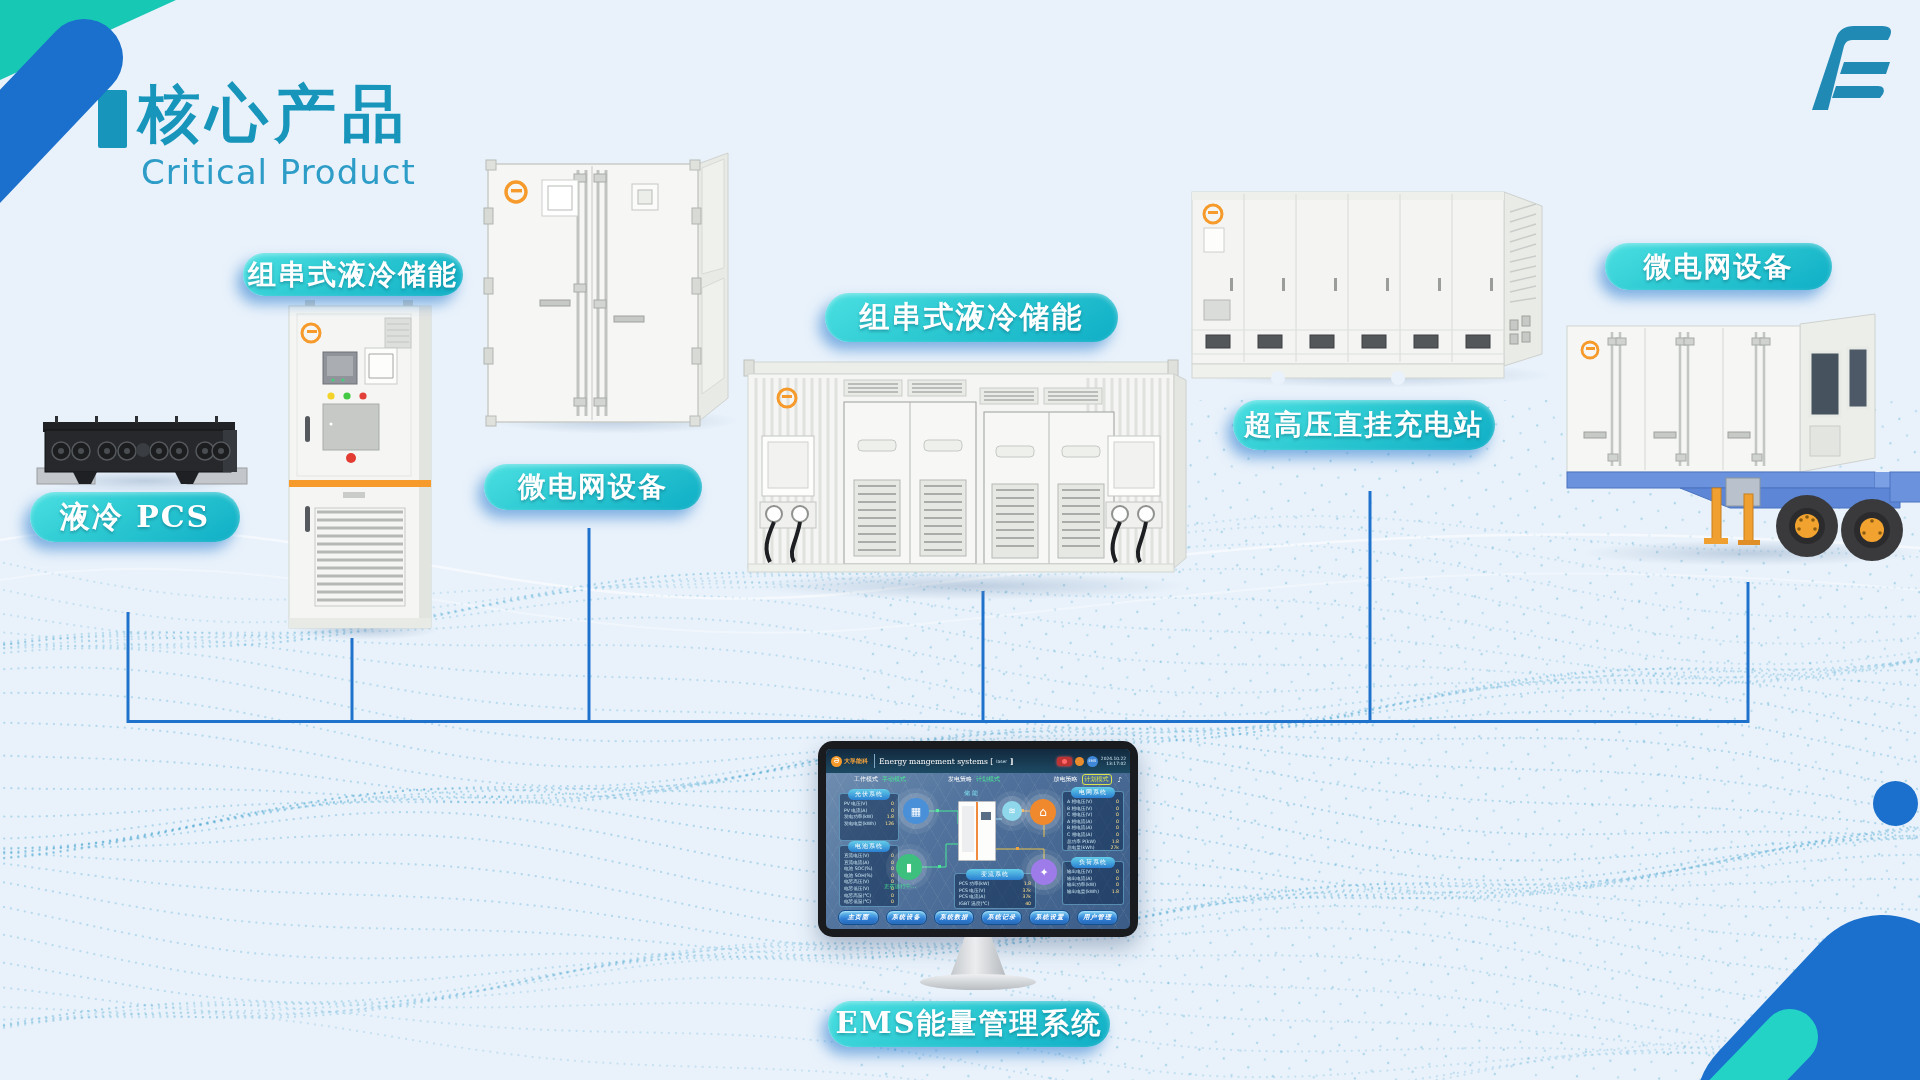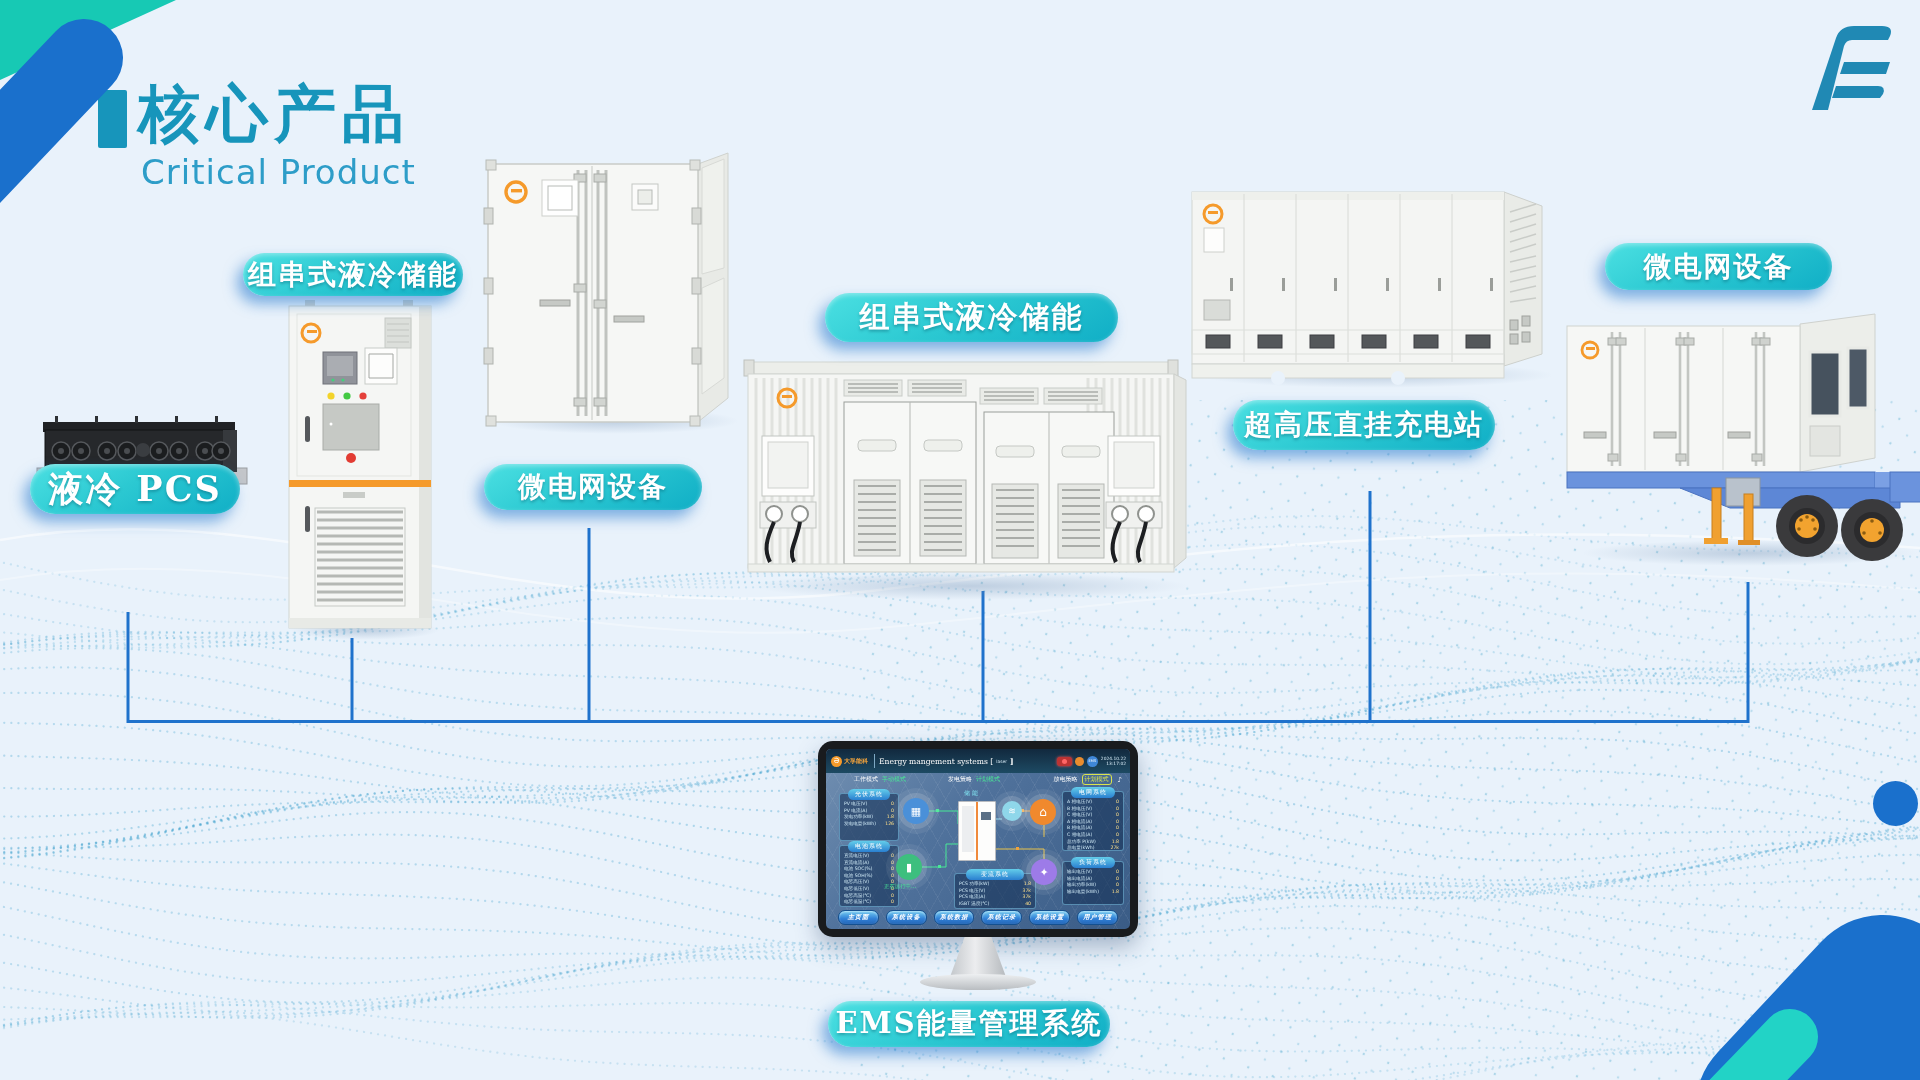--- a/index.html
+++ b/index.html
@@ -708,21 +708,21 @@
           <div class="scr-btn">系统数据</div>
           <div class="scr-btn">系统记录</div>
           <div class="scr-btn">系统设置</div>
           <div class="scr-btn">用户管理</div>
         </div>
     </div>
     <div id="neck"></div>
     <div id="base"></div>
   </div>
 
-  <div class="pill" style="left:30px;top:464px;width:210px;height:50px;font-size:35px">液冷  PCS</div>
+  <div class="pill" style="left:30px;top:492px;width:210px;height:50px;font-size:30px">液冷  PCS</div>
   <div class="pill" style="left:243px;top:253px;width:220px;height:43px;font-size:28px">组串式液冷储能</div>
   <div class="pill" style="left:484px;top:464px;width:218px;height:46px;font-size:28px">微电网设备</div>
   <div class="pill" style="left:825px;top:293px;width:293px;height:49px;font-size:30px">组串式液冷储能</div>
   <div class="pill" style="left:1233px;top:400px;width:262px;height:50px;font-size:28px">超高压直挂充电站</div>
   <div class="pill" style="left:1605px;top:243px;width:227px;height:47px;font-size:28px">微电网设备</div>
   <div class="pill" style="left:828px;top:1001px;width:282px;height:46px;font-size:29px">EMS能量管理系统</div>
 
 </div>
 
 </body></html>

